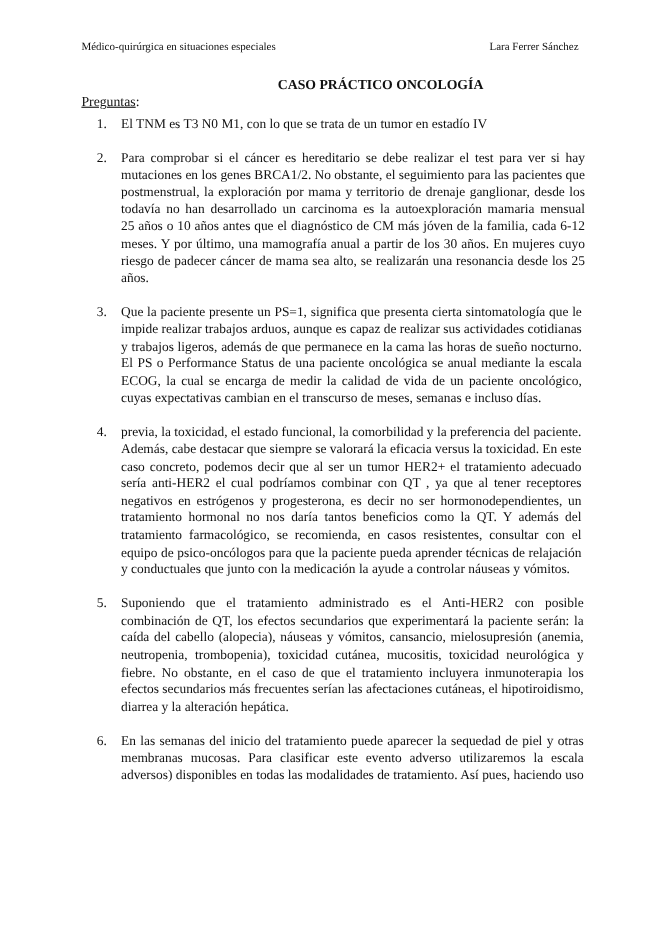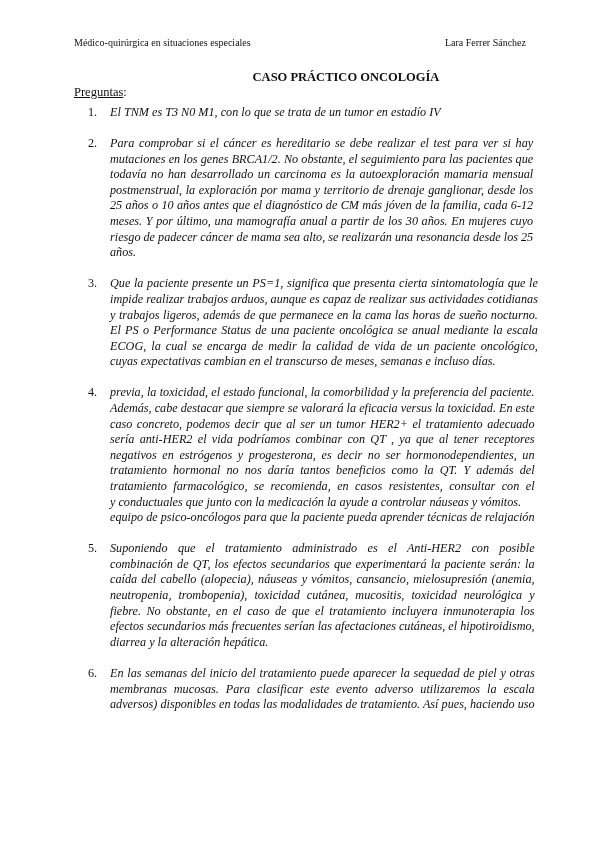--- a/index.html
+++ b/index.html
@@ -6,21 +6,21 @@
   body { width:600px; height:848px; position:relative; overflow:hidden;
          font-family:"Liberation Serif","DejaVu Serif",serif; color:#111; }
   .header { position:absolute; top:37px; left:74px; right:74px; font-size:10px; display:flex; justify-content:space-between;text-align:right; }
   .title { position:absolute; top:70px; left:0; width:600px; text-align:center; font-weight:bold; font-size:12.5px;margin-left:46px; }
   .subhead { position:absolute; top:85px; left:74px; font-size:12.5px;text-align:right; }
   .subhead span { text-decoration:underline; }
   .list { position:absolute; left:88px; width:438px; top:105px; font-size:12.2px; }
   .item { display:flex; margin-bottom:15.5px; }
   .num { width:22px; flex:0 0 22px; }
   .text { flex:1; line-height:15.6px; }
-  .line { display:block; text-align:justify; text-align-last:justify; white-space:nowrap;font-style:italic; }
+  .line { display:block; text-align:justify; text-align-last:justify; white-space:nowrap; }
   .line.last { text-align-last:left; }
 </style>
 </head>
 <body>
 
 <div class="header">
   <span>Médico-quirúrgica en situaciones especiales</span>
   <span>Lara Ferrer Sánchez</span>
 </div>
 
@@ -33,22 +33,22 @@
       <div class="num">1.</div>
       <div class="text">
         <span class="line last">El TNM es T3 N0 M1, con lo que se trata de un tumor en estadío IV</span>
       </div>
     </div>
     <div class="item">
       <div class="num">2.</div>
       <div class="text">
         <span class="line">Para comprobar si el cáncer es hereditario se debe realizar el test para ver si hay</span>
         <span class="line">mutaciones en los genes BRCA1/2. No obstante, el seguimiento para las pacientes que</span>
+        <span class="line">postmenstrual, la exploración por mama y territorio de drenaje ganglionar, desde los</span>
         <span class="line">todavía no han desarrollado un carcinoma es la autoexploración mamaria mensual</span>
-        <span class="line">postmenstrual, la exploración por mama y territorio de drenaje ganglionar, desde los</span>
         <span class="line">25 años o 10 años antes que el diagnóstico de CM más jóven de la familia, cada 6-12</span>
         <span class="line">meses. Y por último, una mamografía anual a partir de los 30 años. En mujeres cuyo</span>
         <span class="line">riesgo de padecer cáncer de mama sea alto, se realizarán una resonancia desde los 25</span>
         <span class="line last">años.</span>
       </div>
     </div>
     <div class="item">
       <div class="num">3.</div>
       <div class="text">
         <span class="line">Que la paciente presente un PS=1, significa que presenta cierta sintomatología que le</span>
@@ -58,26 +58,26 @@
         <span class="line">ECOG, la cual se encarga de medir la calidad de vida de un paciente oncológico,</span>
         <span class="line last">cuyas expectativas cambian en el transcurso de meses, semanas e incluso días.</span>
       </div>
     </div>
     <div class="item">
       <div class="num">4.</div>
       <div class="text">
         <span class="line">previa, la toxicidad, el estado funcional, la comorbilidad y la preferencia del paciente.</span>
         <span class="line">Además, cabe destacar que siempre se valorará la eficacia versus la toxicidad. En este</span>
         <span class="line">caso concreto, podemos decir que al ser un tumor HER2+ el tratamiento adecuado</span>
-        <span class="line">sería anti-HER2 el vida podríamos combinar con QT , ya que al tener receptores</span>
+        <span class="line">sería anti-HER2 el cual podríamos combinar con QT , ya que al tener receptores</span>
         <span class="line">negativos en estrógenos y progesterona, es decir no ser hormonodependientes, un</span>
         <span class="line">tratamiento hormonal no nos daría tantos beneficios como la QT. Y además del</span>
         <span class="line">tratamiento farmacológico, se recomienda, en casos resistentes, consultar con el</span>
+        <span class="line">equipo de psico-oncólogos para que la paciente pueda aprender técnicas de relajación</span>
         <span class="line last">y conductuales que junto con la medicación la ayude a controlar náuseas y vómitos.</span>
-        <span class="line">equipo de psico-oncólogos para que la paciente pueda aprender técnicas de relajación</span>
       </div>
     </div>
     <div class="item">
       <div class="num">5.</div>
       <div class="text">
         <span class="line">Suponiendo que el tratamiento administrado es el Anti-HER2 con posible</span>
         <span class="line">combinación de QT, los efectos secundarios que experimentará la paciente serán: la</span>
         <span class="line">caída del cabello (alopecia), náuseas y vómitos, cansancio, mielosupresión (anemia,</span>
         <span class="line">neutropenia, trombopenia), toxicidad cutánea, mucositis, toxicidad neurológica y</span>
         <span class="line">fiebre. No obstante, en el caso de que el tratamiento incluyera inmunoterapia los</span>

